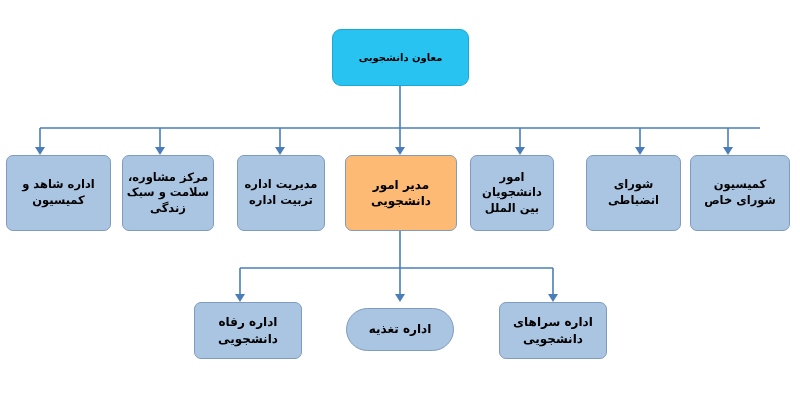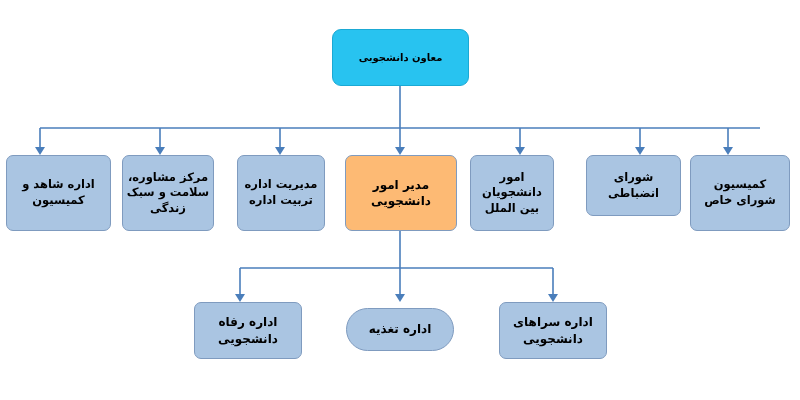--- a/index.html
+++ b/index.html
@@ -124,21 +124,21 @@
   </div>
 
   <div class="node node-manager" style="left:345px; top:155px; width:112px; height:76px;">
     <span>مدیر امور دانشجویی</span>
   </div>
 
   <div class="node node-lvl2" style="left:470px; top:155px; width:84px; height:76px;">
     <span>امور دانشجویان بین الملل</span>
   </div>
 
-  <div class="node node-lvl2" style="left:586px; top:155px; width:95px; height:61px;">
+  <div class="node node-lvl2" style="left:586px; top:155px; width:95px; height:76px;">
     <span>شورای انضباطی</span>
   </div>
 
   <div class="node node-lvl2" style="left:690px; top:155px; width:100px; height:76px;">
     <span>کمیسیون شورای خاص</span>
   </div>
 
   <div class="node node-lvl3" style="left:194px; top:302px; width:108px; height:57px;">
     <span>اداره رفاه دانشجویی</span>
   </div>

